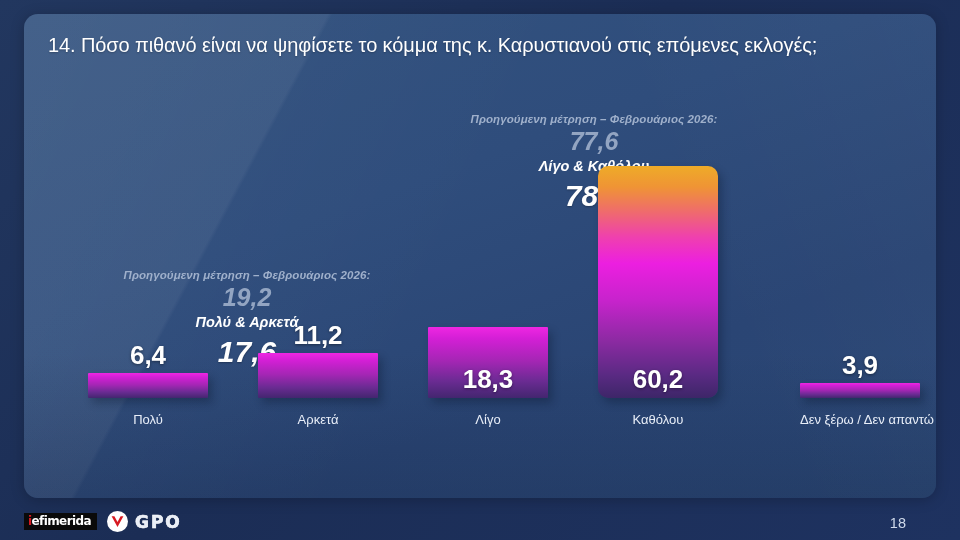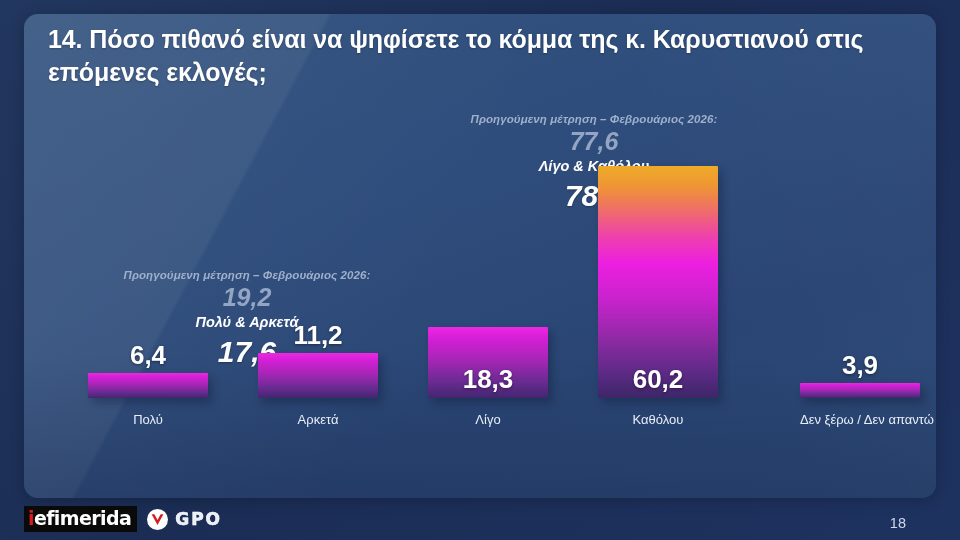--- a/index.html
+++ b/index.html
@@ -40,24 +40,24 @@
     transform:skewX(14deg);
   }
   #panel-sheen-c {
     left:0; bottom:-4%; width:100%; height:34%;
     background:linear-gradient(0deg, rgba(10,22,48,.22), rgba(10,22,48,0));
   }
 
   
   #slide-title {
     position:absolute;
-    left:24px; top:9px; width:840px;
+    left:24px; top:18px; width:840px;
     color:#ffffff;
-    font-size:25px;
-    font-weight:bold;
+    font-size:20px;
+    font-weight:normal;
     line-height:1.33;
     letter-spacing:-0.1px;
     text-shadow:0 1px 2px rgba(0,0,0,.25);
   }
 
   
   .annotation { position:absolute; text-align:center; }
   .ann-prev-label {
     font-size:11.5px; font-style:italic; font-weight:bold;
     color:#9fb0cb; letter-spacing:.1px; white-space:nowrap;
@@ -93,20 +93,21 @@
     margin:0 auto;
     width:120px;
     border-radius:1px;
     background:linear-gradient(180deg,#ef27e2 0%,#d41fd6 16%,#a426b4 48%,#6b2b93 76%,#43266f 100%);
     box-shadow:4px 5px 9px rgba(8,16,36,.30);
   }
   .bar-shaft.tall {
     background:linear-gradient(180deg,
       #eeab28 0%, #ef9435 9%, #ef6a6e 20%, #ef3fb0 31%,
       #ec1fe0 42%, #c723cc 58%, #8d2aa3 75%, #5a2a83 90%, #3d2668 100%);
+    border-radius:10px;
   }
   .bar-value {
     position:absolute;
     left:0; right:0;
     color:#ffffff;
     font-size:26px;
     font-weight:bold;
     text-shadow:0 1px 3px rgba(0,0,0,.42);
     line-height:1;
     pointer-events:none;
@@ -124,21 +125,21 @@
   }
 
   
   #footer-logos {
     position:absolute; left:24px; bottom:8px;
     display:flex; align-items:center; gap:10px;
   }
   #logo-iefimerida {
     background:#0a0a0a;
     padding:2px 6px 3px 4px;
-    font-size:19px; font-weight:bold; letter-spacing:-.6px;
+    font-size:12px; font-weight:bold; letter-spacing:-.6px;
     color:#ffffff; line-height:1.08;
     font-family:"DejaVu Sans","Liberation Sans",sans-serif;
   }
   #logo-iefimerida .lead { color:#d71921; }
   #logo-gpo { display:flex; align-items:center; gap:7px; }
   #gpo-mark {
     width:21px; height:21px; border-radius:50%;
     background:#ffffff;
     display:flex; align-items:center; justify-content:center;
   }

